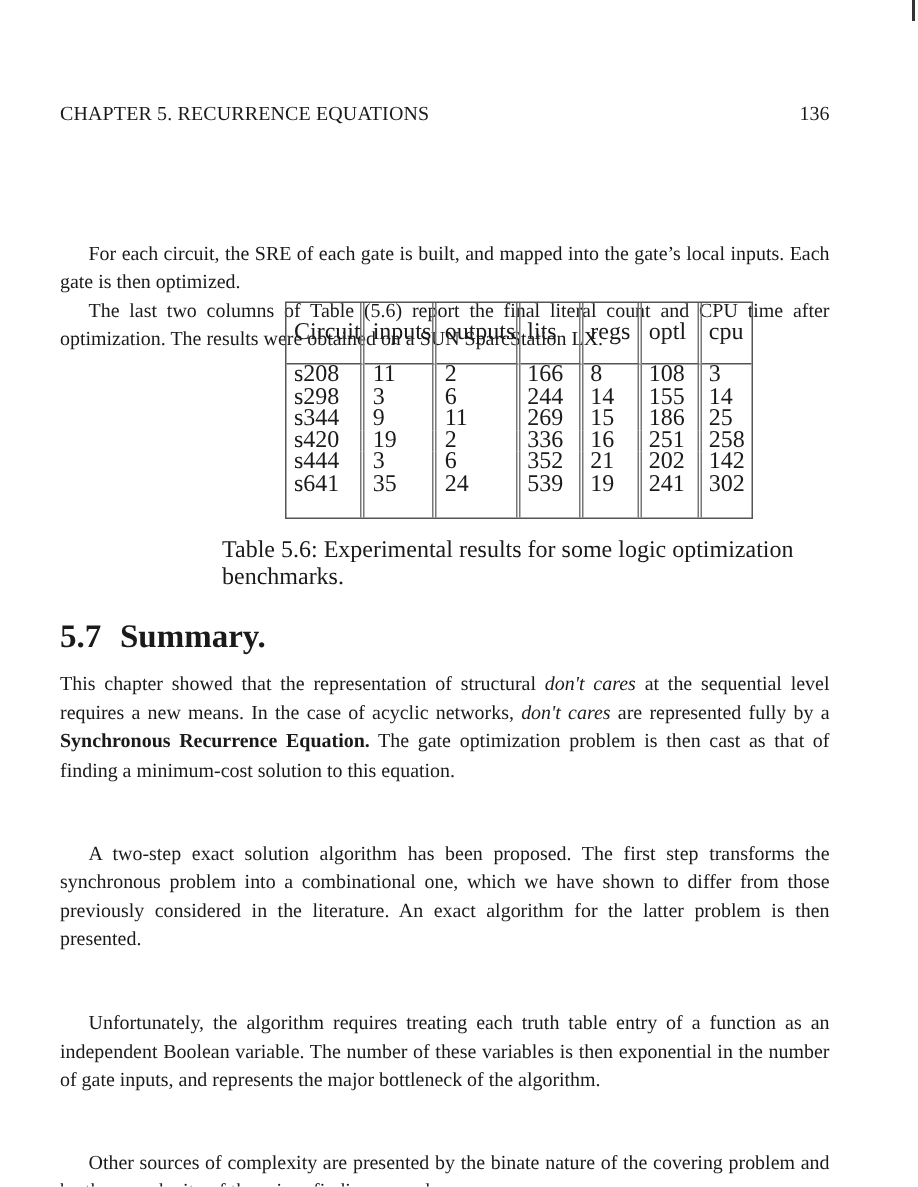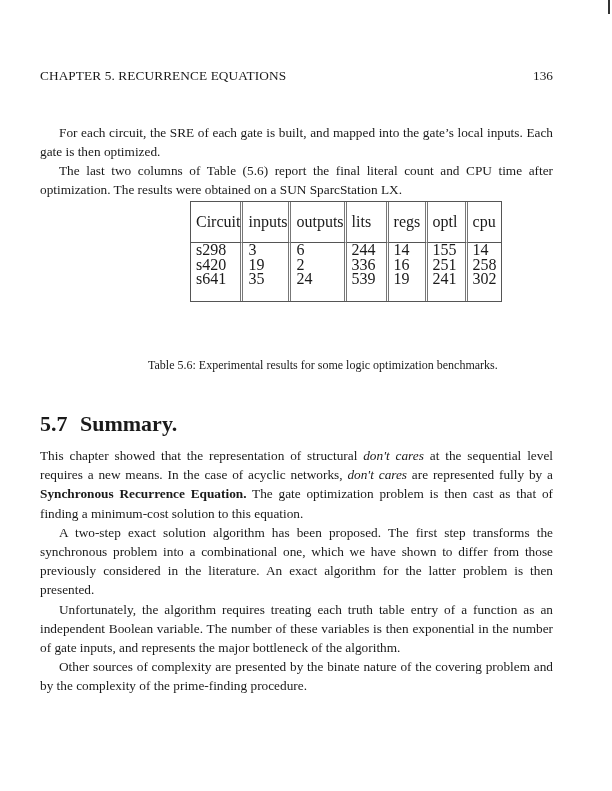--- a/index.html
+++ b/index.html
@@ -3,37 +3,37 @@
 <meta charset="utf-8">
 <style>
   html, body { margin:0; padding:0; background:#ffffff; }
   body { width:612px; height:791px; position:relative; overflow:hidden;
          font-family:"Liberation Serif", "DejaVu Serif", serif; color:#1a1a1a; }
   .edge-mark { position:absolute; left:608px; top:0; width:2px; height:14px; background:#333; }
   .header { position:absolute; left:40px; top:68px; width:513px; font-size:13.3px; }
   .header .chap { letter-spacing:0.1px; }
   .header .pno { position:absolute; right:0; top:0; }
   .para { position:absolute; left:40px; width:513px; font-size:13.3px; line-height:19.2px; text-align:justify; }
-  .indent { text-indent:19px; }
+  .indent { text-indent:19px;margin-top:36px; }
   .p1 { top:123px; }
   .p2 { top:161px; }
   table.res { position:absolute; left:190px; top:201px; border-collapse:separate; border-spacing:0;
               font-size:16px; border:1.5px solid #555; }
   table.res th, table.res td { padding:0 0 0 5px; text-align:left; font-weight:normal; }
   table.res th { height:40px; border-bottom:1.5px solid #555; vertical-align:middle; }
   table.res td { height:14.6px; line-height:14.6px; }
   table.res tr.last td { padding-bottom:14px; }
   .c0 { width:42px; border-right:3px double #777; }
   .c1 { width:40px; border-right:3px double #777; }
   .c2 { width:44px; border-right:3px double #777; }
   .c3 { width:34px; border-right:3px double #777; }
   .c4 { width:31px; border-right:3px double #777; }
   .c5 { width:32px; border-right:3px double #777;margin-left:36px; }
   .c6 { width:28px; }
-  .caption { position:absolute; left:148px; top:358px; font-size:12px; }
+  .caption { position:absolute; left:148px; top:358px; font-size:16px; }
   .section { position:absolute; left:40px; top:411px; font-size:22px; font-weight:bold; }
   .section .num { display:inline-block; width:40px; }
   .p3 { top:446px; }
   em { font-style:italic; }
   b { font-weight:bold; }
 </style>
 </head>
 <body>
 
 <div class="edge-mark"></div>
@@ -53,36 +53,63 @@
       <th class="c1">inputs</th>
       <th class="c2">outputs</th>
       <th class="c3">lits</th>
       <th class="c4">regs</th>
       <th class="c5">optl</th>
       <th class="c6">cpu</th>
     </tr>
   </thead>
   <tbody>
     <tr>
+      <td class="c0">s208</td>
+      <td class="c1">11</td>
+      <td class="c2">2</td>
+      <td class="c3">166</td>
+      <td class="c4">8</td>
+      <td class="c5">108</td>
+      <td class="c6">3</td>
+    </tr>
+    <tr>
       <td class="c0">s298</td>
       <td class="c1">3</td>
       <td class="c2">6</td>
       <td class="c3">244</td>
       <td class="c4">14</td>
       <td class="c5">155</td>
       <td class="c6">14</td>
     </tr>
     <tr>
+      <td class="c0">s344</td>
+      <td class="c1">9</td>
+      <td class="c2">11</td>
+      <td class="c3">269</td>
+      <td class="c4">15</td>
+      <td class="c5">186</td>
+      <td class="c6">25</td>
+    </tr>
+    <tr>
       <td class="c0">s420</td>
       <td class="c1">19</td>
       <td class="c2">2</td>
       <td class="c3">336</td>
       <td class="c4">16</td>
       <td class="c5">251</td>
       <td class="c6">258</td>
+    </tr>
+    <tr>
+      <td class="c0">s444</td>
+      <td class="c1">3</td>
+      <td class="c2">6</td>
+      <td class="c3">352</td>
+      <td class="c4">21</td>
+      <td class="c5">202</td>
+      <td class="c6">142</td>
     </tr>
     <tr class="last">
       <td class="c0">s641</td>
       <td class="c1">35</td>
       <td class="c2">24</td>
       <td class="c3">539</td>
       <td class="c4">19</td>
       <td class="c5">241</td>
       <td class="c6">302</td>
     </tr>

